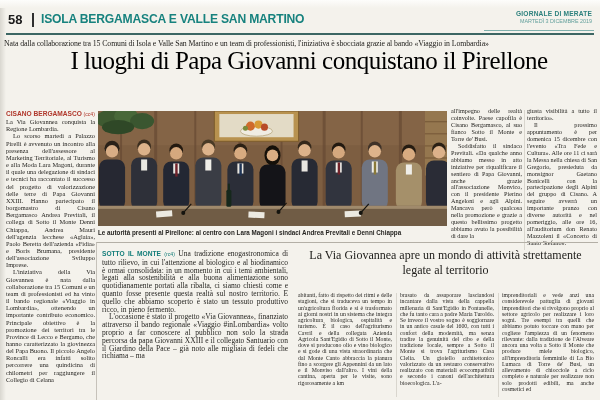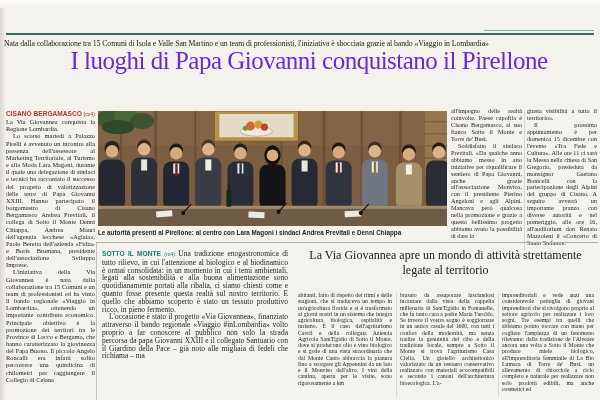--- a/index.html
+++ b/index.html
@@ -19,21 +19,21 @@
   .masthead{position:absolute;right:0;top:0;text-align:right;font-family:"Liberation Sans",sans-serif;}
   .masthead .m1{font-weight:bold;font-size:6.6px;color:#2c817d;letter-spacing:.2px;}
   .masthead .m2{font-size:5.4px;color:#63a09c;margin-top:1px;}
   .hdr-rule{position:absolute;left:6px;right:6px;top:33px;height:2px;background:#3c6663;}
   .hdr-rule2{position:absolute;right:6px;width:110px;top:30px;height:1px;background:#7fb0ac;}
 
   
   .kicker1{position:absolute;left:4px;right:4px;top:39px;text-align:left;
         font-size:7.8px;letter-spacing:-.1px;color:#23221f;}
   .headline1{position:absolute;left:20px;right:2px;top:47px;text-align:center;
-        font-size:25px;line-height:27px;letter-spacing:-.5px;color:#6d28d9;font-weight:500;}
+        font-size:25px;line-height:27px;letter-spacing:-.5px;color:#000000;font-weight:500;}
   .deck1{position:absolute;left:3px;right:3px;top:80px;text-align:center;
         font-size:9.3px;letter-spacing:-.15px;color:#222120;}
 
   
   .coltext{text-align:justify;overflow:hidden;}
   .coltext p{margin:0;text-indent:7px;}
   .coltext p.nofirst{text-indent:0;}
   .dl-red{color:#b0372b;font-family:"Liberation Sans",sans-serif;font-weight:bold;font-size:6.6px;}
   .dl-code-red{color:#b0372b;font-family:"Liberation Sans",sans-serif;font-size:5.2px;}
   .dl-teal{color:#127d79;font-family:"Liberation Sans",sans-serif;font-weight:bold;font-size:6.6px;}
@@ -62,20 +62,29 @@
   .vdiv-b1{position:absolute;left:299px;top:50px;width:1px;height:104px;background:#d9d6ce;}
   .vdiv-b2{position:absolute;left:401px;top:50px;width:1px;height:104px;background:#d9d6ce;}
 </style>
 </head>
 <body>
 
 <div class="page">
   <div class="scan-edge"></div>
   <div class="scan-top"></div>
 
+  <div class="hdr">
+    <div class="pagenum">58</div>
+    <div class="hdr-bar"></div>
+    <div class="section-title">ISOLA BERGAMASCA E VALLE SAN MARTINO</div>
+    <div class="masthead">
+      <div class="m1">GIORNALE DI MERATE</div>
+      <div class="m2">MARTEDÌ 3 DICEMBRE 2019</div>
+    </div>
+  </div>
   <div class="hdr-rule2"></div>
   <div class="hdr-rule"></div>
 
   <div class="kicker1">Nata dalla collaborazione tra 15 Comuni di Isola e Valle San Martino e un team di professionisti, l'iniziativa è sbocciata grazie al bando «Viaggio in Lombardia»</div>
   <div class="headline1">I luoghi di Papa Giovanni conquistano il Pirellone</div>
 
   <div class="col1 coltext">
     <p class="nofirst"><span class="dl-red">CISANO BERGAMASCO</span> <span class="dl-code-red">(cc4)</span></p>
     <p class="nofirst">La Via Giovannea conquista la Regione Lombardia.</p>
     <p>Lo scorso martedì a Palazzo Pirelli è avvenuto un incontro alla presenza dell'assessore al Marketing Territoriale, al Turismo e alla Moda Lara Magoni, durante il quale una delegazione di sindaci e tecnici ha raccontato il successo del progetto di valorizzazione delle terre di Papa Giovanni XXIII. Hanno partecipato il borgomastro di Cisano Bergamasco Andrea Previtali, il collega di Sotto il Monte Denni Chiappa, Andrea Mauri dell'agenzia lecchese «Aglaia», Paolo Beretta dell'azienda «Fidia» e Boris Brumana, presidente dell'associazione Sviluppo Imprese.</p>

